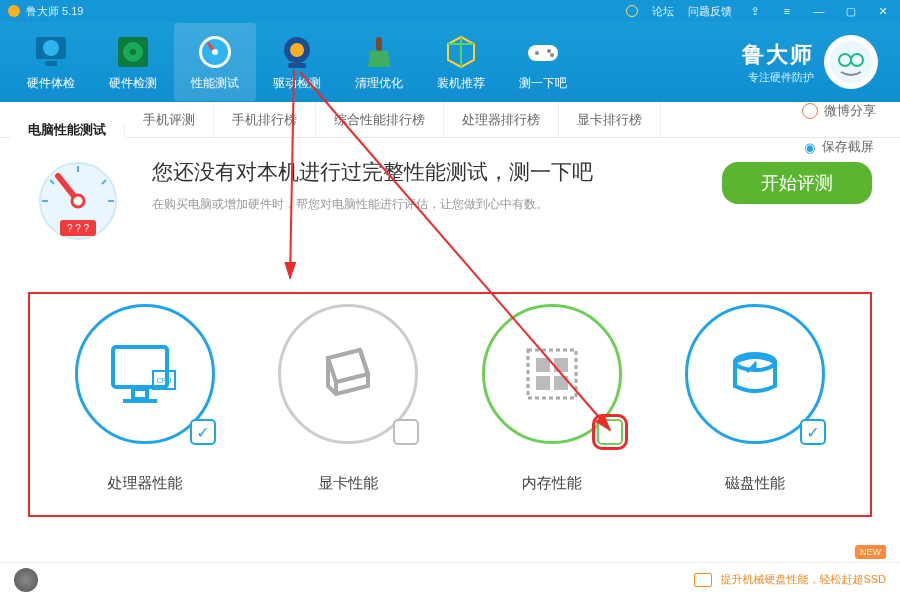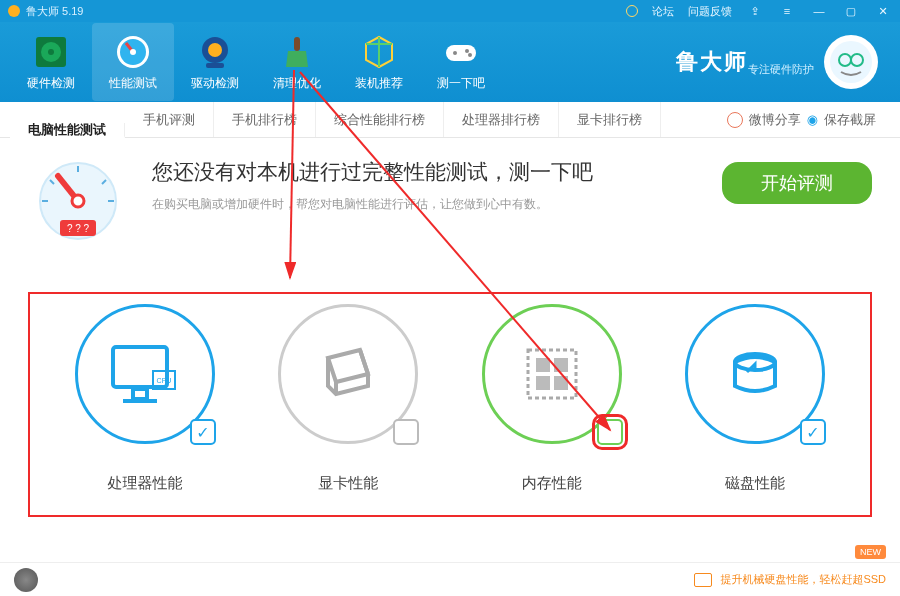--- a/index.html
+++ b/index.html
@@ -11,30 +11,30 @@
 .titlebar .ttl-right { display: flex; align-items: center; gap: 14px; }
 .ttl-right span, .ttl-right div { font-size: 11px; color: #e8f6ff; }
 .win-btn { width: 18px; height: 14px; display: inline-flex; align-items: center; justify-content: center; font-size: 12px; color: #e8f6ff; }
 
 
 .header { height: 80px; background: linear-gradient(#1a9bd8, #0f8fd1); display: flex; align-items: center; padding: 0 10px; }
 .nav-item { width: 82px; height: 78px; display: flex; flex-direction: column; align-items: center; justify-content: center; gap: 4px; color: #fff; font-size: 12px; cursor: pointer; }
 .nav-item.active { background: rgba(255,255,255,.15); border-radius: 4px; }
 .nav-icon { width: 38px; height: 38px; display: flex; align-items: center; justify-content: center; }
 .header-right { margin-left: auto; display: flex; align-items: center; gap: 10px; padding-right: 12px; }
-.brand { display: flex; flex-direction: row; align-items: flex-end; color: #fff; }
+.brand { display: flex; flex-direction: column; align-items: flex-end; color: #fff; }
 .brand-main { font-size: 22px; font-weight: 700; letter-spacing: 2px; }
 .brand-sub { font-size: 11px; color: #cdeeff; }
 .avatar { width: 54px; height: 54px; border-radius: 50%; background: #fff; display: flex; align-items: center; justify-content: center; }
 
 
 .subtabs { height: 36px; border-bottom: 1px solid #e6e6e6; display: flex; align-items: stretch; padding: 0 10px; }
 .subtab { padding: 0 18px; display: flex; align-items: center; font-size: 13px; color: #666; cursor: pointer; border-right: 1px solid #eee; }
 .subtab.active { color: #222; font-weight: 600; background: #fff; border-bottom: 2px solid #fff; position: relative; top: 1px; margin-top: 20px; }
-.subtabs-right { margin-left: auto; display: flex; align-items: center; gap: 6px; padding-right: 14px; font-size: 13px; color: #666; }
+.subtabs-right { margin-left: auto; display: flex; align-items: center; gap: 18px; padding-right: 14px; font-size: 13px; color: #666; flex-direction: column; }
 .subtabs-right .st-item { display: flex; align-items: center; gap: 6px; }
 
 
 .content { padding: 20px 28px 10px; position: relative; }
 .hero { display: flex; align-items: flex-start; gap: 24px; }
 .gauge { width: 100px; height: 86px; flex-shrink: 0; }
 .hero-text h1 { font-size: 21px; color: #333; font-weight: 500; margin-bottom: 10px; }
 .hero-text p { font-size: 12px; color: #999; }
 .start-btn { margin-left: auto; width: 150px; height: 42px; background: #5cb531; color: #fff; border: none; border-radius: 16px; font-size: 18px; cursor: pointer; margin-top: 4px; }
 
@@ -72,20 +72,30 @@
     <span>问题反馈</span>
     <div class="win-btn">⇪</div>
     <div class="win-btn">≡</div>
     <div class="win-btn">—</div>
     <div class="win-btn">▢</div>
     <div class="win-btn">✕</div>
   </div>
 </div>
 
 <div class="header">
+  <div class="nav-item">
+    <div class="nav-icon">
+        <svg width="38" height="38">
+          <rect x="4" y="4" width="30" height="22" rx="3" fill="#0b6fa6"></rect>
+          <circle cx="19" cy="15" r="8" fill="#2fb4ef"></circle>
+          <rect x="13" y="28" width="12" height="5" fill="#0b6fa6"></rect>
+        </svg>
+      </div>
+    <span>硬件体检</span>
+  </div>
   <div class="nav-item">
     <div class="nav-icon">
         <svg width="38" height="38">
           <rect x="4" y="4" width="30" height="30" rx="3" fill="#0e7a3d"></rect>
           <circle cx="19" cy="19" r="10" fill="#1aa859"></circle>
           <circle cx="19" cy="19" r="3" fill="#0e7a3d"></circle>
         </svg>
       </div>
     <span>硬件检测</span>
   </div>

